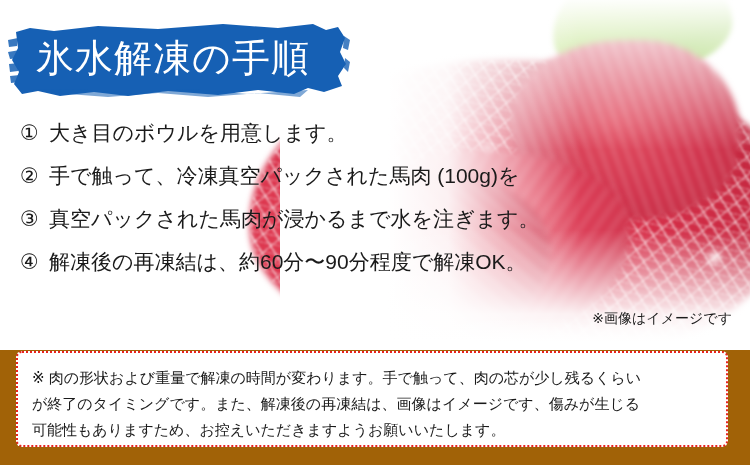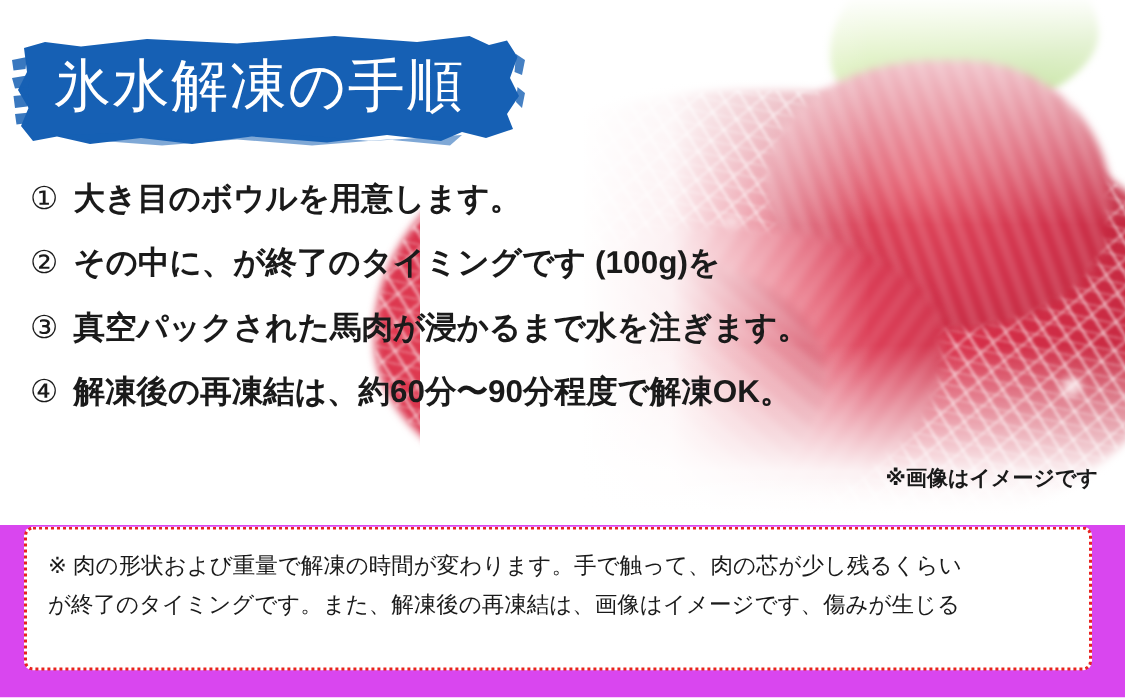--- a/index.html
+++ b/index.html
@@ -5,21 +5,21 @@
   html, body {
     margin: 0;
     padding: 0;
     background: #ffffff;
   }
   #page {
     position: relative;
     width: 750px;
     height: 465px;
     overflow: hidden;
-    background: #d946ef;
+    background: #a16207;
     font-family: "Liberation Sans", "DejaVu Sans", sans-serif;
     -webkit-font-smoothing: antialiased;
   }
 
   
   .photo-layer {
     position: absolute;
     left: 0; top: 0;
     width: 750px; height: 350px;
     overflow: hidden;
@@ -167,29 +167,29 @@
     font-size: 21px;
     line-height: 30px;
     margin-bottom: 13px;
   }
   .step-num {
     flex: 0 0 auto;
     width: 29px;
     font-size: 21px;
     line-height: 30px;
   }
-  .step-body { flex: 1 1 auto; font-weight: bold; }
+  .step-body { flex: 1 1 auto; }
   .step-line2 { display: block; padding-left: 16px; margin-top: 5px; }
 
   
   .img-note {
     position: absolute;
     right: 18px; top: 310px;
     font-size: 14px;
-    font-weight: bold;
+    font-weight: normal;
     color: #1a1a1a;
     letter-spacing: 0px;
     white-space: nowrap;
   }
 
   
   .note-box {
     position: absolute;
     left: 16px; top: 351px;
     width: 712px; height: 96px;
@@ -247,21 +247,21 @@
   <div class="steps">
 
     <div class="step">
       <span class="step-num">①</span>
       <span class="step-body">大き目のボウルを用意します。</span>
     </div>
 
     <div class="step">
       <span class="step-num">②</span>
       <span class="step-body">
-        <span>その中に、が終了のタイミングです (100g)を</span>
+        <span>手で触って、冷凍真空パックされた馬肉 (100g)を</span>
       </span>
     </div>
 
     <div class="step">
       <span class="step-num">③</span>
       <span class="step-body">真空パックされた馬肉が浸かるまで水を注ぎます。</span>
     </div>
 
     <div class="step">
       <span class="step-num">④</span>
@@ -269,16 +269,17 @@
     </div>
 
   </div>
 
   <div class="img-note">※画像はイメージです</div>
 
   <div class="note-box">
     <div class="note-text">
       <p>※ 肉の形状および重量で解凍の時間が変わります。手で触って、肉の芯が少し残るくらい</p>
       <p>が終了のタイミングです。また、解凍後の再凍結は、画像はイメージです、傷みが生じる</p>
+      <p>可能性もありますため、お控えいただきますようお願いいたします。</p>
     </div>
   </div>
 
 </div>
 
 </body></html>

